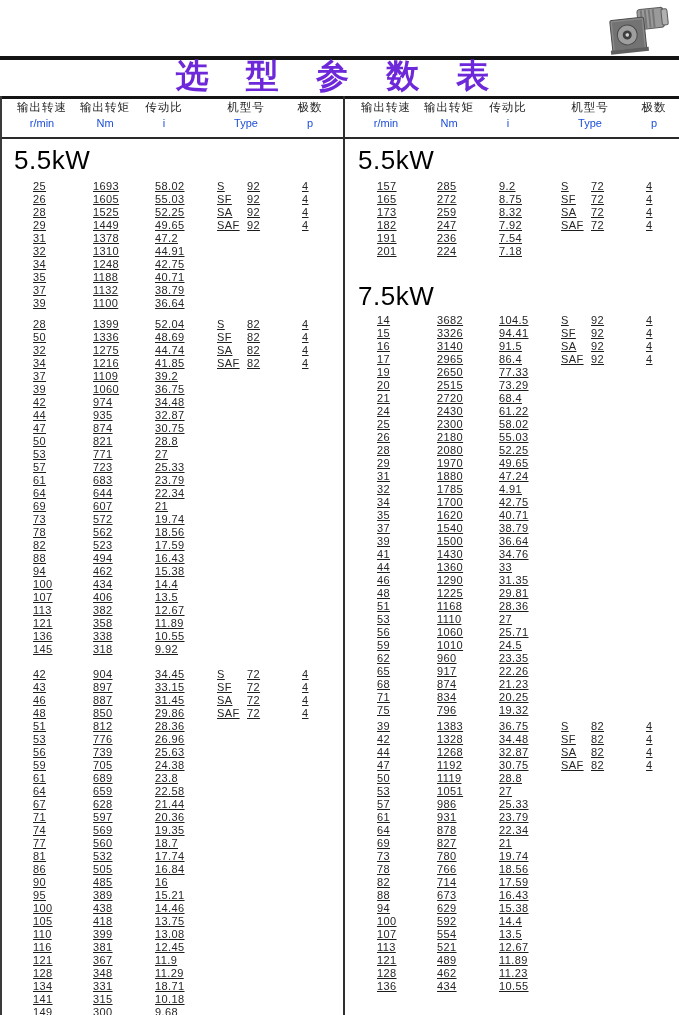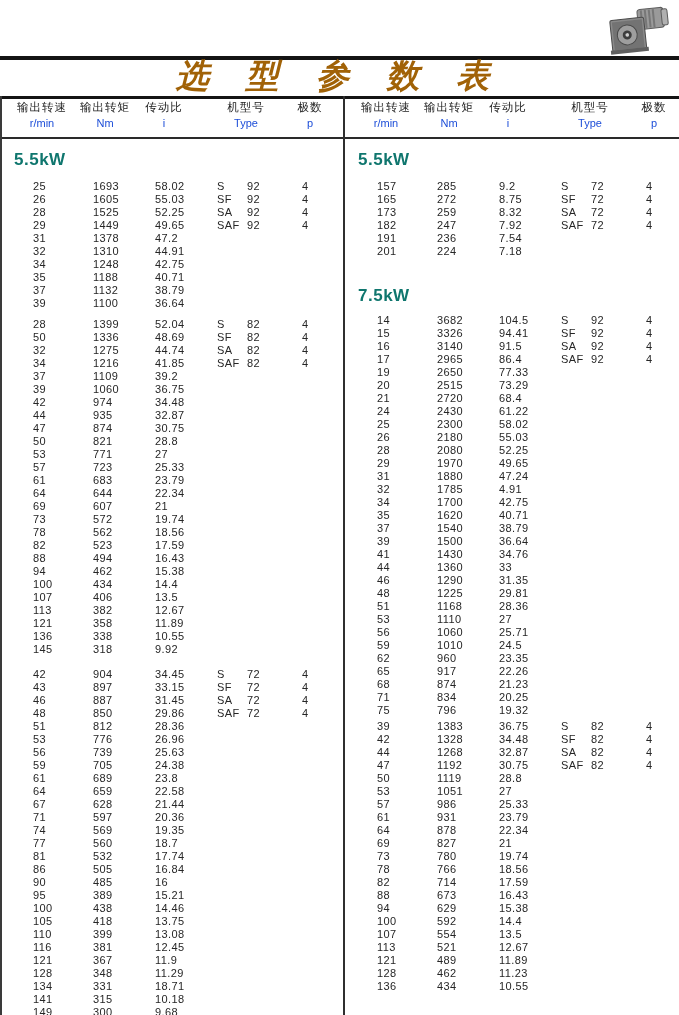--- a/index.html
+++ b/index.html
@@ -12,43 +12,43 @@
   
   .rule-top{position:absolute;left:0;right:0;top:56px;height:4px;background:#141414;}
   .rule-mid{position:absolute;left:0;right:0;top:96px;height:3px;background:#141414;}
   .rule-cols{position:absolute;left:0;right:0;top:137px;height:2px;background:#2a2a2a;}
   .v-divider{position:absolute;left:343px;top:96px;bottom:0;width:2px;background:#2f2f2f;}
   .edge-left{position:absolute;left:0;top:96px;bottom:0;width:2px;background:#3a3a3a;}
   
   .title{
     position:absolute;left:0;right:0;top:57px;height:38px;
     text-align:center;font-size:33px;font-weight:bold;letter-spacing:14px;
-    line-height:38px;color:#a16207;white-space:nowrap;font-style:italic;
+    line-height:38px;color:#6d28d9;white-space:nowrap;
   }
   
   .col-headers{position:absolute;top:100px;height:28px;width:344px;}
   .col-headers.right{left:344px;width:335px;}
   .col-headers.left{left:0;}
   .hcell{position:absolute;top:0;text-align:center;}
   .hcell .zh{font-size:11.5px;letter-spacing:1px;line-height:15px;color:#222;}
   .hcell .en{font-size:11px;line-height:17px;color:#1d4ed8;}
   .hc0{left:12px;width:60px;}
   .hc1{left:75px;width:60px;}
   .hc2{left:134px;width:60px;}
   .hc3{left:211px;width:70px;}
   .hc4{left:280px;width:60px;}
   
   .half{position:absolute;top:142px;width:344px;}
   .half.left{left:0;}
   .half.right{left:344px;width:335px;}
   .kw-heading{
-    font-size:17px;font-weight:bold;color:#0f766e;
+    font-size:26px;font-weight:normal;color:#000000;
     margin:4px 0 0 14px;line-height:28px;letter-spacing:0.5px;
   }
-  .block{margin-top:8px;}
+  .block{margin-top:8px;text-decoration:underline;}
   .row{display:flex;line-height:13px;height:13px;font-size:11px;letter-spacing:0.4px;color:#262626;}
   .c-speed {margin-left:33px;width:60px;}
   .c-torque{width:62px;}
   .c-ratio {width:62px;}
   .c-model {width:30px;}
   .c-size  {width:55px;}
   .c-poles {width:30px;}
   
   .half.left  .block.b0{margin-top:6px;}
   .half.left  .block.b1{margin-top:8px;}

